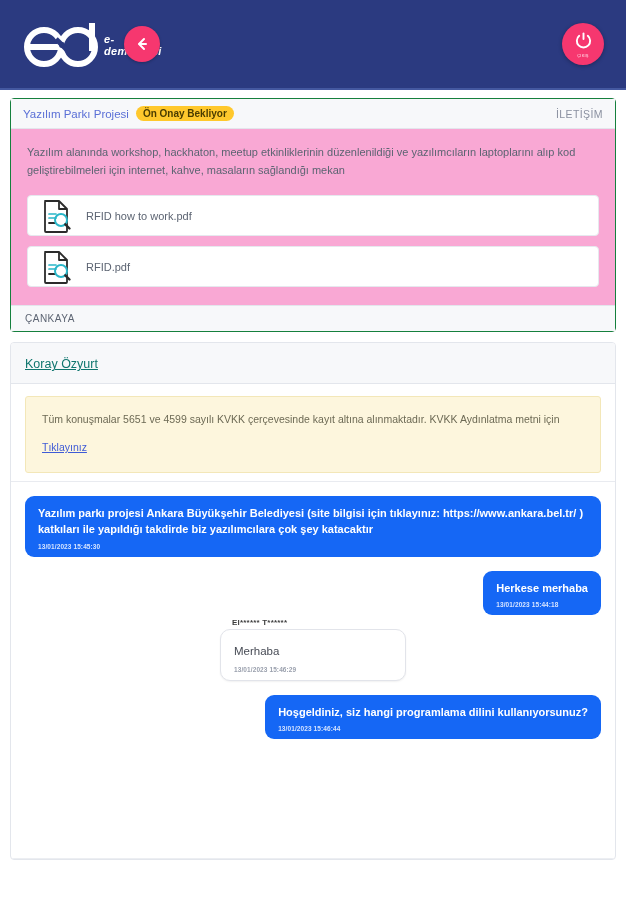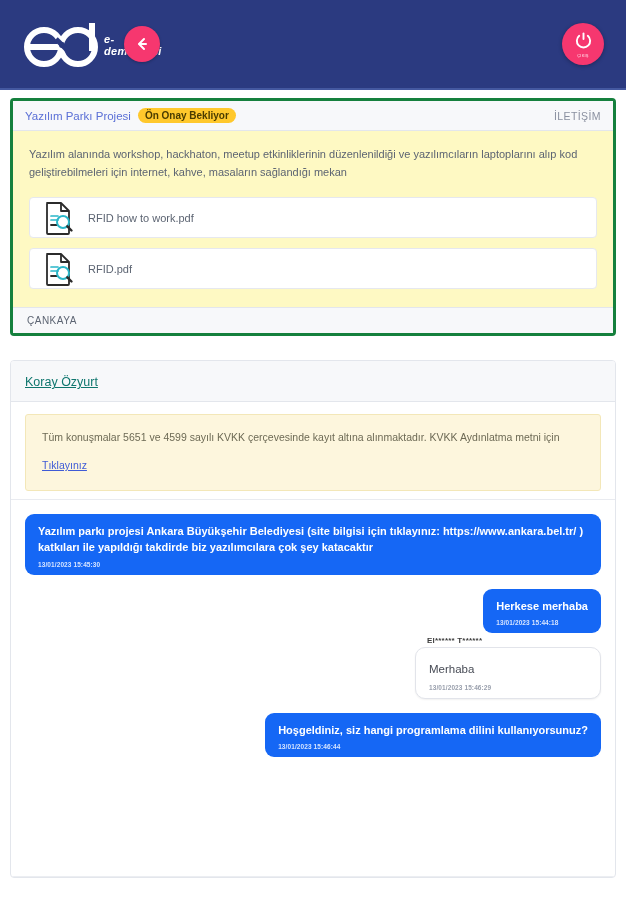--- a/index.html
+++ b/index.html
@@ -78,24 +78,24 @@
 
   
   .page {
     padding: 8px 10px 0 10px;
     background: #ffffff;
     height: 810px;
     overflow: hidden;
   }
 
   .card {
-    border: 3px solid #15803d;
+    border: 1px solid #15803d;
     border-radius: 4px;
-    background: #fef9c3;
-    margin-bottom: 24px;
+    background: #f9a8d4;
+    margin-bottom: 10px;
   }
 
   .card-head {
     background: #f7f8fa;
     border-bottom: 1px solid #e3e6ec;
     padding: 7px 12px;
     display: flex;
     align-items: center;
     gap: 7px;
     min-height: 29px;
@@ -197,21 +197,21 @@
 
   .chat-scroll {
     flex: 1;
     border-top: 1px solid #e9ebf0;
     padding: 14px 14px 0 14px;
     overflow: hidden;
     position: relative;
   }
   .msg-row { display: flex; margin-bottom: 14px; }
   .msg-row.out { justify-content: flex-end; }
-  .msg-row.in  { justify-content: flex-end; }
+  .msg-row.in  { justify-content: center; }
 
   .bubble {
     border-radius: 9px;
     padding: 9px 13px 7px 13px;
     max-width: 560px;
     position: relative;
   }
   .bubble.blue {
     background: #1567f5;
     color: #ffffff;

